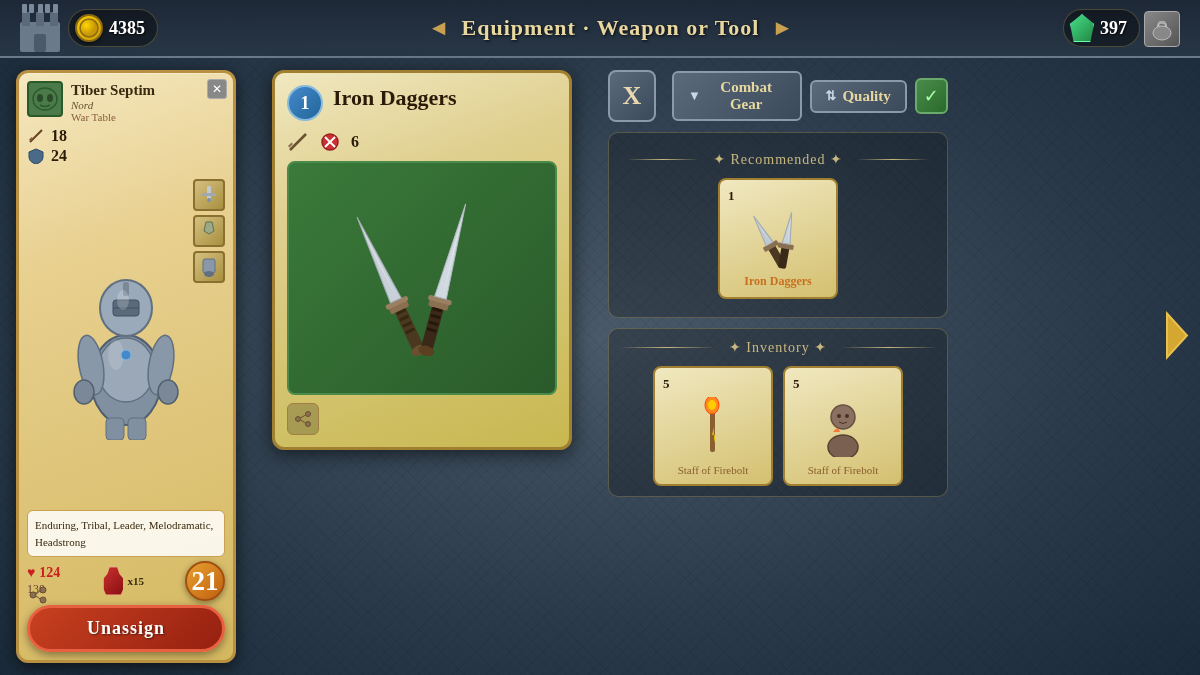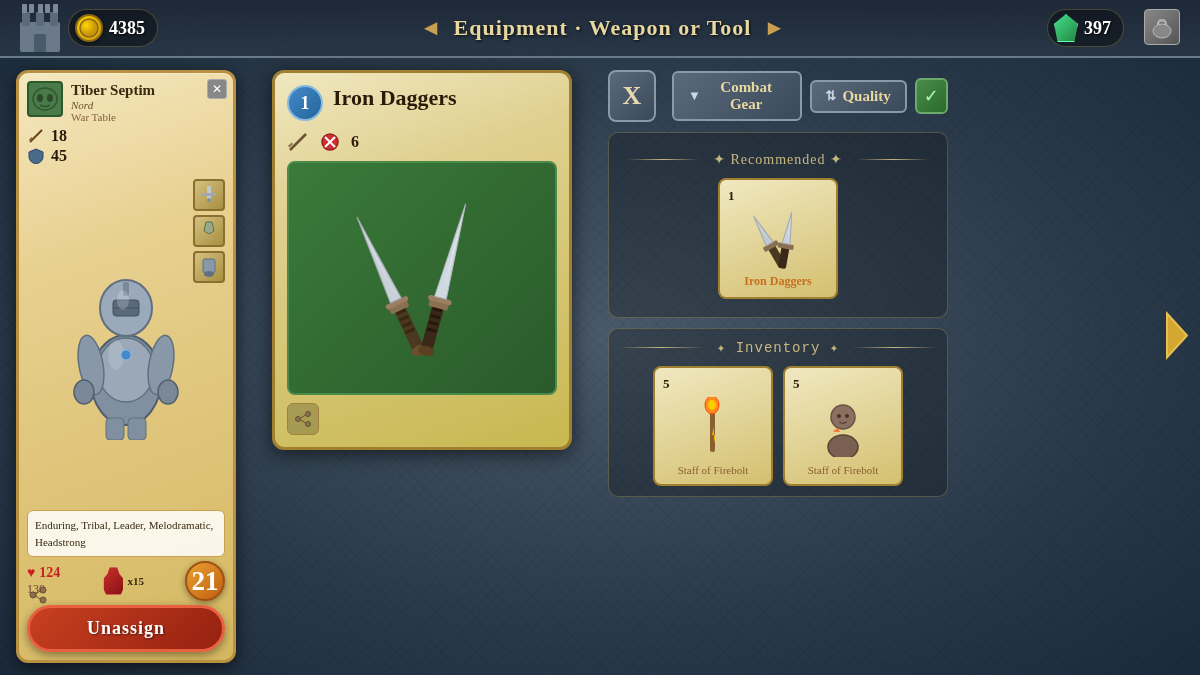--- a/index.html
+++ b/index.html
@@ -100,22 +100,22 @@
     .title-text {
       color: #e8d8a0;
       font-size: 22px;
       font-weight: bold;
       letter-spacing: 1px;
       text-shadow: 1px 1px 3px rgba(0,0,0,0.8);
     }
 
     .top-right {
       display: flex;
-      align-items: flex-start;
-      gap: 20px;
+      align-items: flex-end;
+      gap: 4px;
     }
 
     .bag-icon {
       width: 36px;
       height: 36px;
       background: linear-gradient(135deg, #888, #555);
       border-radius: 4px;
       display: flex;
       align-items: center;
       justify-content: center;
@@ -744,21 +744,21 @@
             </svg>
           </div>
           <span class="stat-value">18</span>
         </div>
         <div class="stat-row">
           <div class="stat-icon">
             <svg width="16" height="16" viewBox="0 0 16 16">
               <path d="M8 1 L15 4 L15 9 Q15 14 8 16 Q1 14 1 9 L1 4 Z" fill="#4a6a8a" stroke="#2a4a6a" stroke-width="1"></path>
             </svg>
           </div>
-          <span class="stat-value">45</span>
+          <span class="stat-value">24</span>
         </div>
       </div>
 
       <div class="card-portrait-area">
         <svg width="130" height="200" viewBox="0 0 130 200">
 
           <ellipse cx="65" cy="140" rx="35" ry="45" fill="#8090a0" stroke="#506070" stroke-width="2"></ellipse>
 
           <ellipse cx="65" cy="130" rx="28" ry="32" fill="#9aa8b8" stroke="#607080" stroke-width="1.5"></ellipse>
 
@@ -975,21 +975,21 @@
               </g>
             </svg>
           </div>
           <span class="rec-name">Iron Daggers</span>
         </div>
       </div>
 
       <div class="inventory-section">
         <div class="section-title">
           <div class="section-divider"></div>
-          <span style="padding:0 8px;font-family:Liberation Mono, monospace;">✦ <span>Inventory</span> ✦</span>
+          <span style="padding:0 8px;">✦ <span>Inventory</span> ✦</span>
           <div class="section-divider"></div>
         </div>
         <div class="inventory-grid">
 
           <div class="inv-card">
             <span class="inv-level">5</span>
             <div class="inv-image">
               <svg width="70" height="60" viewBox="0 0 70 60">
 
                 <rect x="32" y="5" width="5" height="50" fill="#8a6030" rx="2"></rect>

